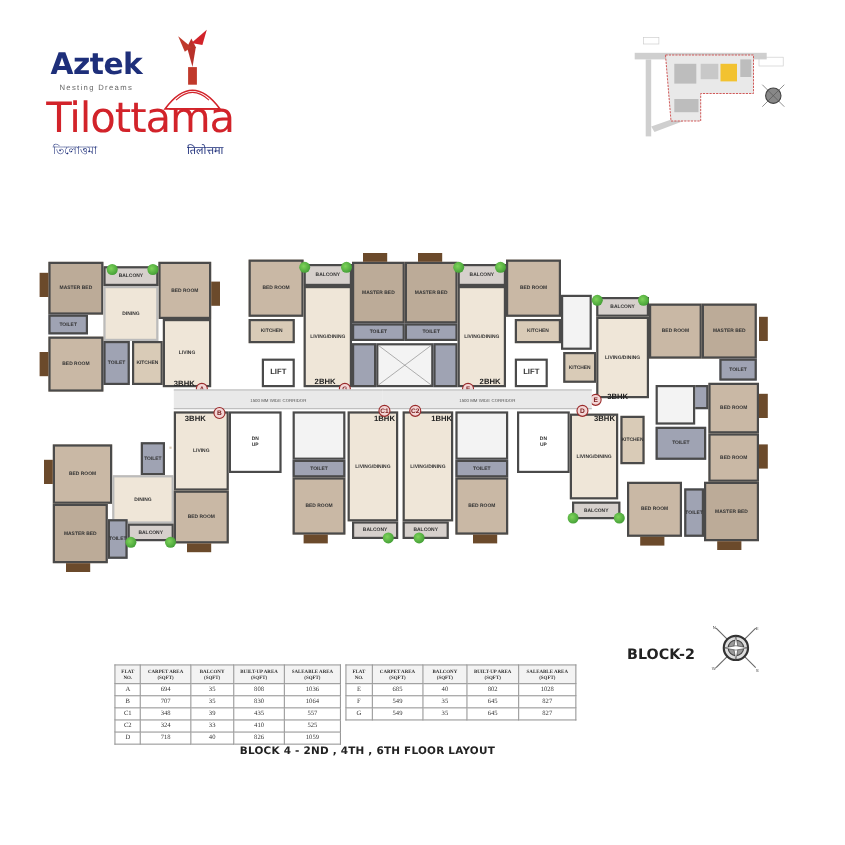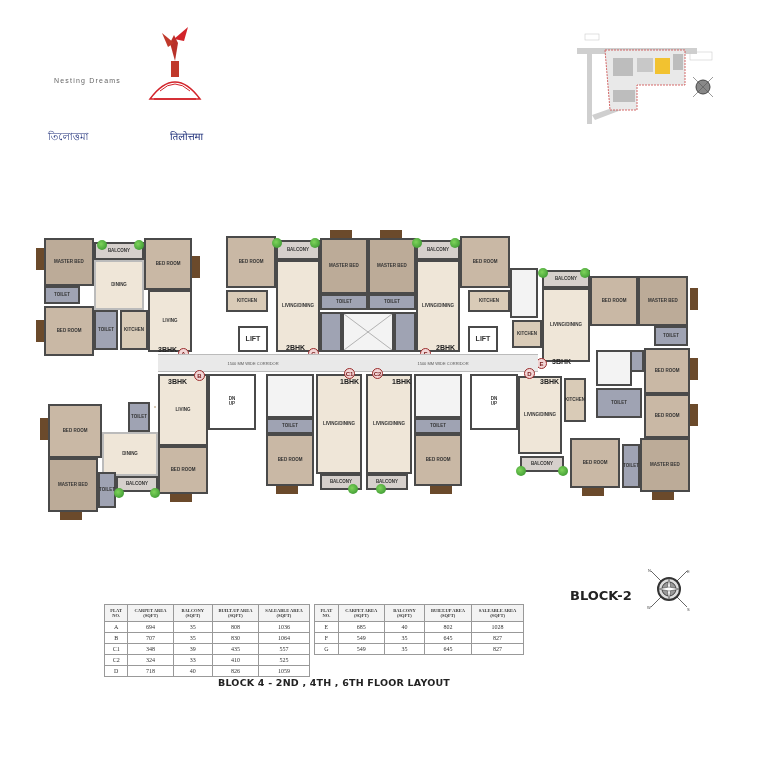--- a/index.html
+++ b/index.html
@@ -58,21 +58,23 @@
 <div class="logo">
   <svg class="statue" viewBox="0 0 70 76">
     <path d="M10 74 Q35 40 60 74 Z" fill="none" stroke="#d2232a" stroke-width="1.5"></path>
     <path d="M14 74 L56 74" stroke="#d2232a" stroke-width="1.5"></path>
     <path d="M20 66 Q35 52 50 66" fill="none" stroke="#d2232a" stroke-width="1"></path>
     <rect x="31" y="36" width="8" height="16" fill="#c0392b"></rect>
     <path d="M35 36 L30 18 L34 10 L38 18 Z" fill="#b8312a"></path>
     <path d="M34 14 L48 2 L44 16 Z" fill="#d2232a"></path>
     <path d="M34 18 L22 8 L28 22 Z" fill="#c0392b"></path>
   </svg>
+  <div class="aztek"><span>Aztek</span></div>
   <div class="tagline">Nesting Dreams</div>
+  <div class="title">Tilottama</div>
   <div class="bengali">তিলোত্তমা</div>
   <div class="hindi">तिलोत्तमा</div>
 </div>
 
 <svg class="keyplan" viewBox="0 0 170 95">
   <rect x="12" y="18" width="120" height="6" fill="#cfcfcf"></rect>
   <rect x="22" y="24" width="5" height="70" fill="#cfcfcf"></rect>
   <path d="M27 85 L70 70 L72 74 L30 90 Z" fill="#cfcfcf"></path>
   <path d="M40 20 L120 20 L120 55 L72 55 L72 80 L45 80 Z" fill="#e9e9e9" stroke="#c44" stroke-width="0.8" stroke-dasharray="2,1"></path>
   <rect x="48" y="28" width="20" height="18" fill="#bdbdbd"></rect>

